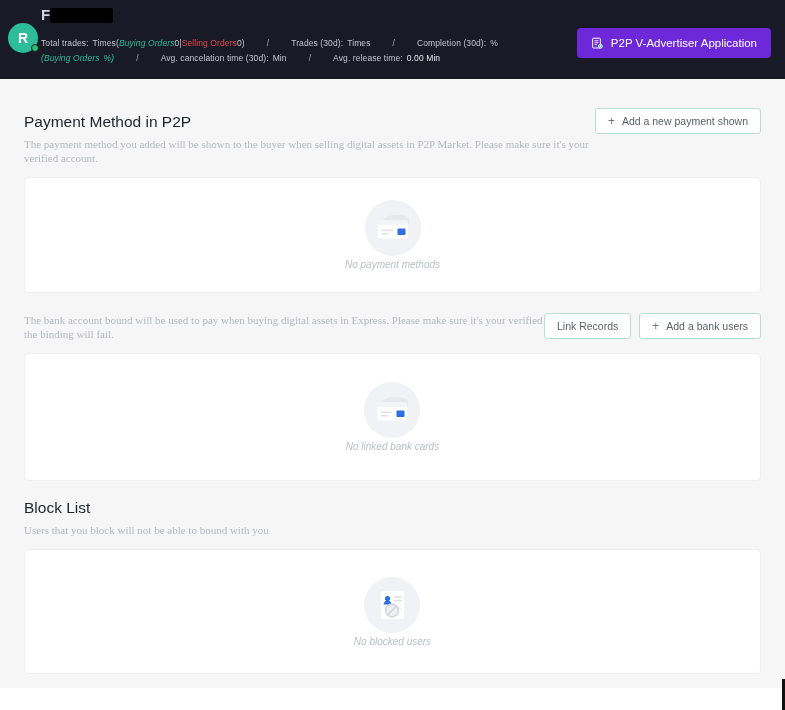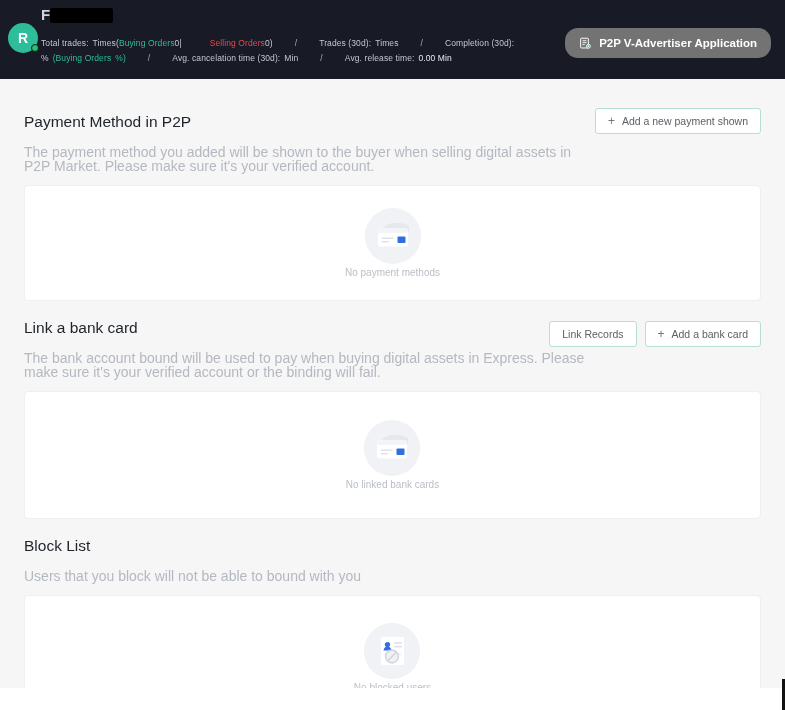--- a/index.html
+++ b/index.html
@@ -92,37 +92,37 @@
     line-height: 15px;
     color: #c3c8d4;
     width: 480px;
     letter-spacing: 0.1px;
   }
   .stats .sep {
     display: inline-block;
     padding: 0 22px;
     color: #a9afbd;
   }
-  .stats .buy { color: #2ebd9a; }
-  .stats .sell { color: #e8484e; padding-left: 28px; }
+  .stats .buy { color: #2ebd9a; font-style: italic; }
+  .stats .sell { color: #e8484e; }
   .stats .val { color: #e7eaf0; margin-top: 20px; }
   .stats .gap { display:inline-block; width: 4px; }
 
   .adv-btn {
     position: absolute;
     right: 14px;
     top: 28px;
     height: 30px;
     padding: 0 14px;
-    background: #737373;
+    background: #6d28d9;
     color: #ffffff;
     border: none;
-    border-radius: 13px;
+    border-radius: 4px;
     font-size: 11.5px;
-    font-weight: bold;
+    font-weight: normal;
     font-family: "Liberation Sans", sans-serif;
     display: flex;
     align-items: center;
     gap: 7px;
     cursor: pointer;
   }
   .adv-btn svg { display: block; }
 
   
   .body-area {
@@ -141,25 +141,26 @@
     padding: 16px 0 0 0;
     min-height: 40px;
   }
   .sec-title {
     font-size: 15.5px;
     color: #1e2329;
     font-weight: 400;
     line-height: 22px;
   }
   .sec-desc {
-    margin-top: 12px;
-    font-size: 14px;
+    margin-top: 4px;
+    font-size: 11px;
     color: #b4b8c0;
     line-height: 14px;
     max-width: 575px;
+    font-family: Liberation Serif, serif;
   }
 
   .panel {
     background: #ffffff;
     border-radius: 4px;
     border: 1px solid #efefef;
     margin-top: 12px;
     display: flex;
     align-items: center;
     justify-content: center;
@@ -183,20 +184,21 @@
     display: flex;
     align-items: center;
     justify-content: center;
     position: relative;
     overflow: hidden;
   }
   .empty-label {
     margin-top: 3px;
     font-size: 10px;
     color: #babec6;
+    font-style: italic;
   }
 
   
   .btn-row {
     position: absolute;
     right: 0;
     display: flex;
     gap: 8px;
     align-items: center;
   }
@@ -308,29 +310,28 @@
               <rect x="32.5" y="28.5" width="8" height="6.5" rx="1" fill="#2f6fe0"></rect>
             </svg>
           </div>
           <div class="empty-label">No payment methods</div>
         </div>
       </div>
     </div>
 
     <div class="section">
       <div class="sec-head">
-        <div class="sec-title">Link a bank card</div>
         <div class="sec-desc">The bank account bound will be used to pay when buying digital assets in Express. Please make sure it's your verified account or the binding will fail.</div>
         <div class="btn-row row-bank">
           <button class="ghost-btn">
             <span>Link Records</span>
           </button>
           <button class="ghost-btn">
             <span class="plus">+</span>
-            <span>Add a bank card</span>
+            <span>Add a bank users</span>
           </button>
         </div>
       </div>
 
       <div class="panel panel-bank">
         <div class="empty">
           <div class="empty-ill">
             <svg width="56" height="56" viewBox="0 0 56 56">
               <circle cx="28" cy="28" r="28" fill="#f1f2f5"></circle>
               <path d="M14 24 C20 14, 34 12, 44 18 L44 24 Z" fill="#e6e8ed"></path>

